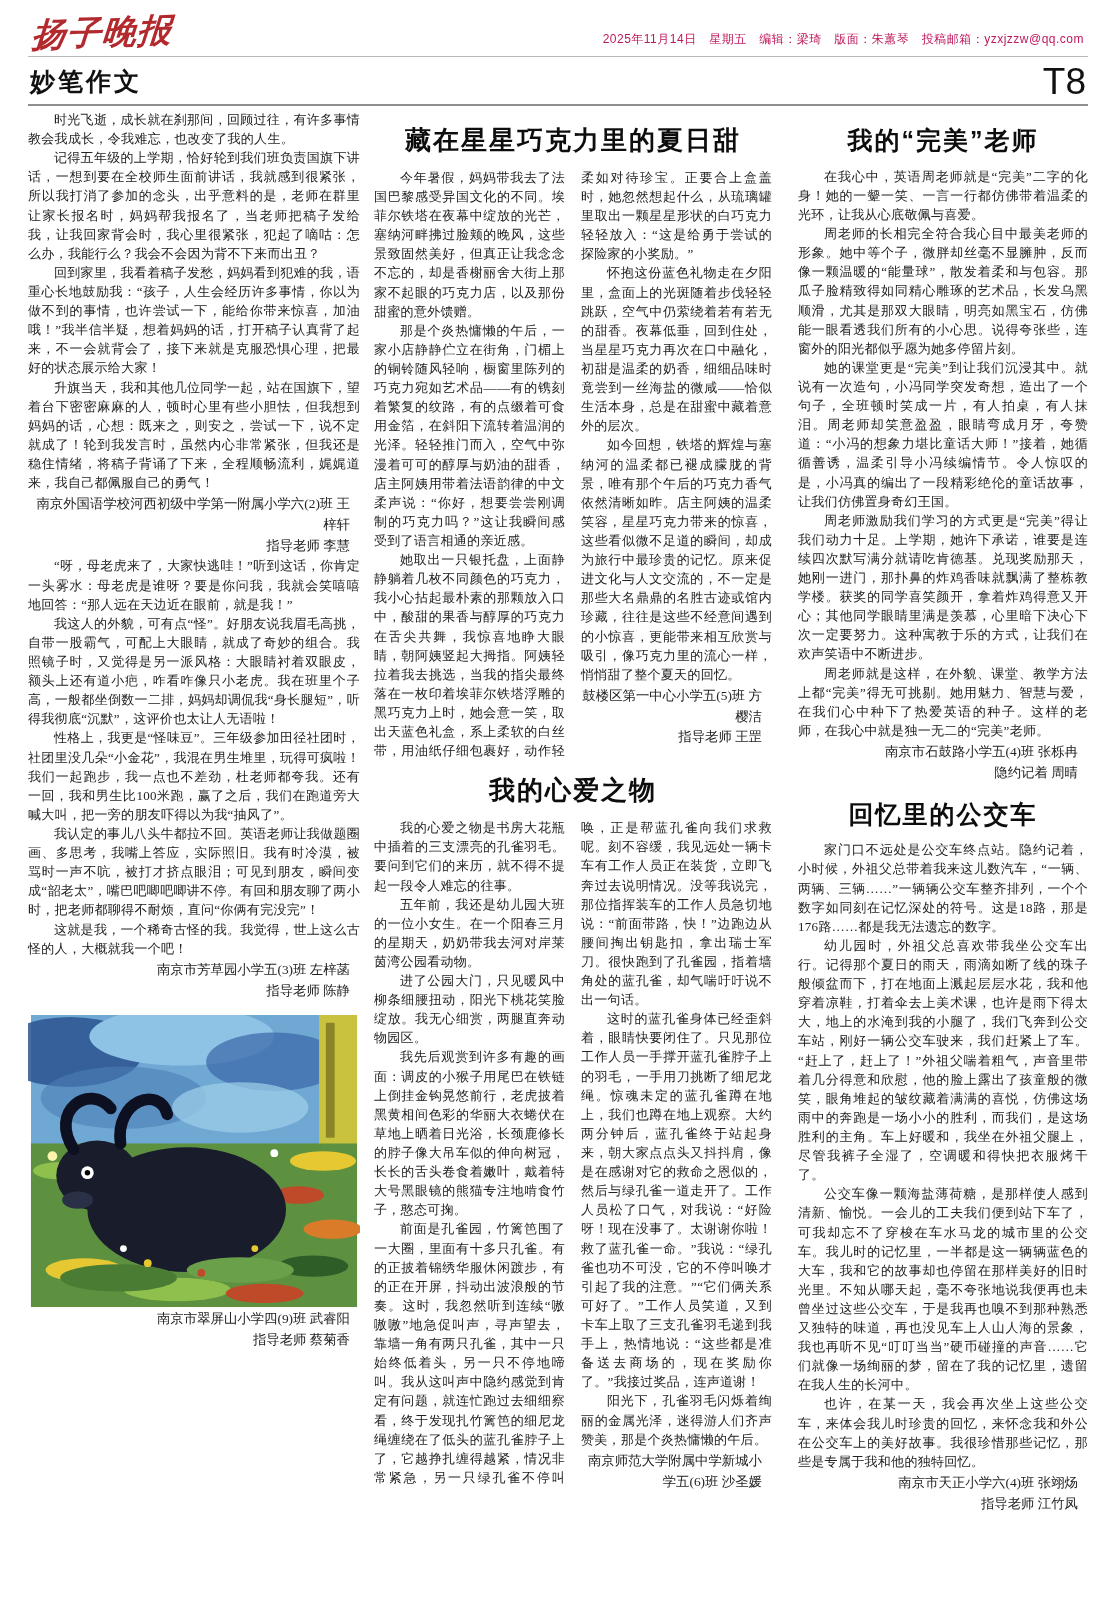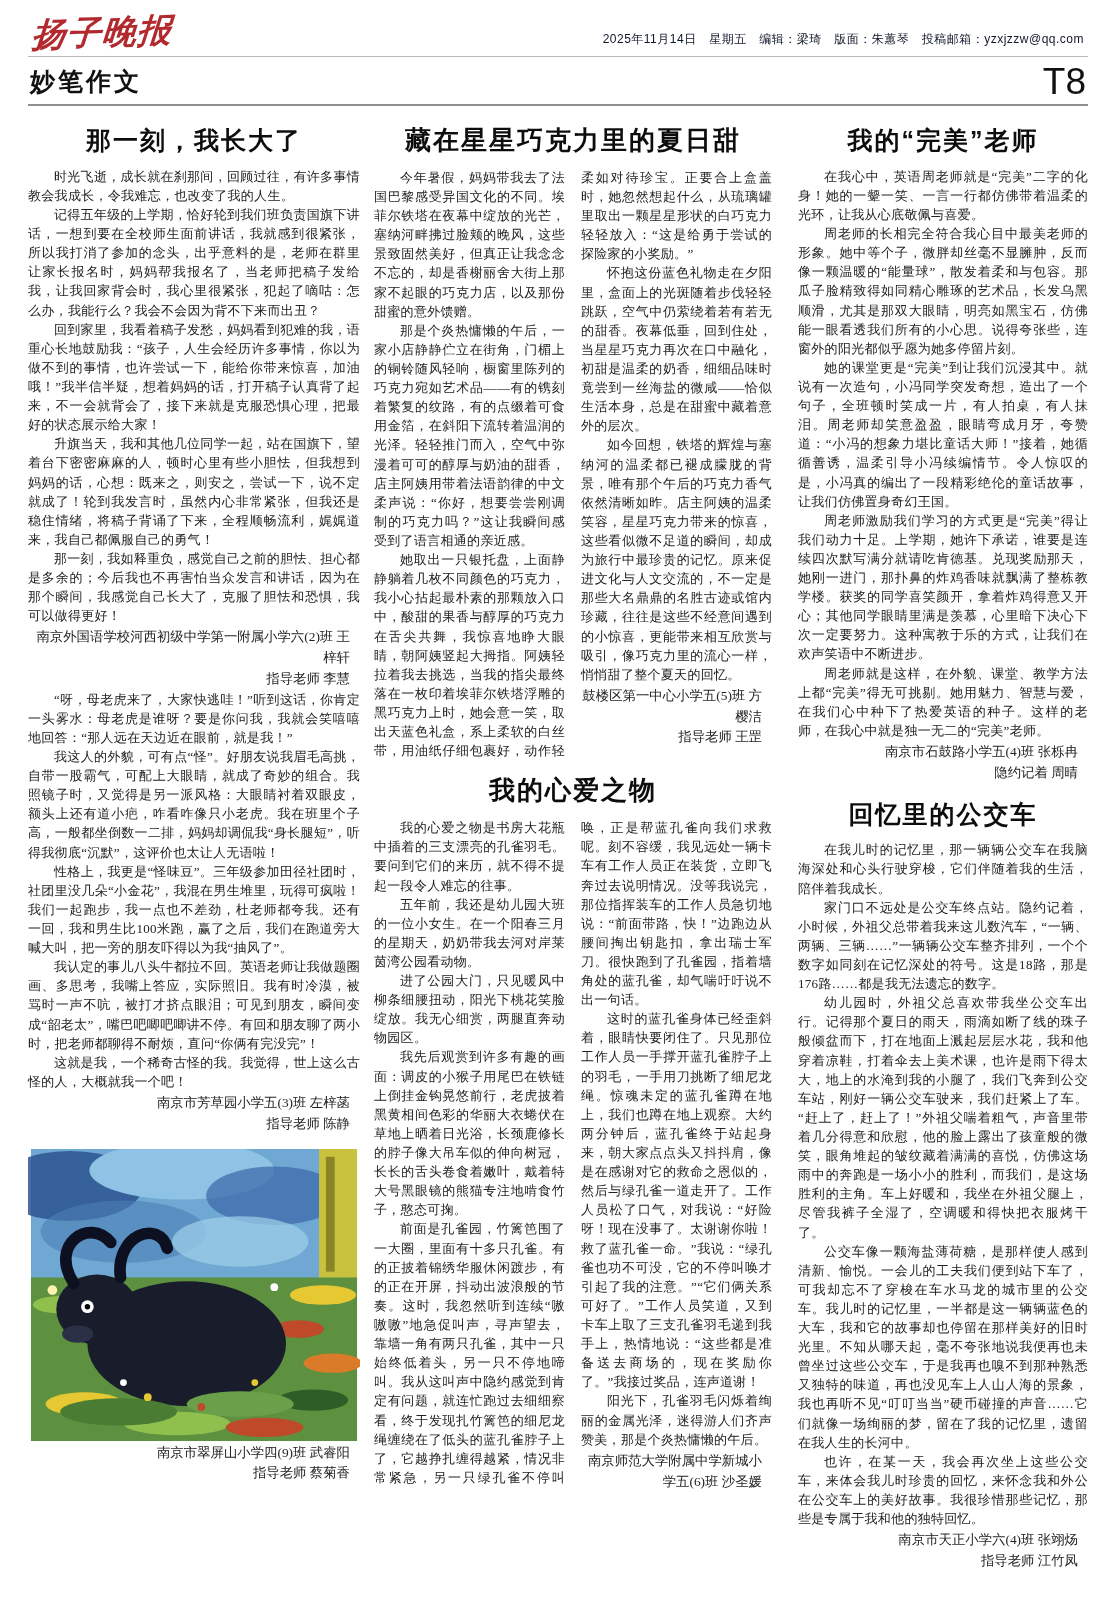--- a/index.html
+++ b/index.html
@@ -9,21 +9,21 @@
     font-family:"Liberation Serif", serif; color:#1c1c1c;
     padding:14px 25px 0 28px; overflow:hidden; position:relative;
   }
   
   .masthead-row { display:flex; align-items:flex-end; justify-content:space-between; padding:2px 4px 6px 4px; border-bottom:1px solid #b9b9b9; }
   .masthead {
     font-family:"Liberation Serif", serif; font-weight:bold; font-style:italic;
     font-size:34px; color:#b2292e; transform:skewX(-6deg) rotate(-2deg);
     letter-spacing:1px; line-height:1;
   }
-  .dateline { font-family:"Liberation Sans", sans-serif; font-size:12px; color:#0f172a; letter-spacing:0.5px; padding-bottom:2px; }
+  .dateline { font-family:"Liberation Sans", sans-serif; font-size:12px; color:#be185d; letter-spacing:0.5px; padding-bottom:2px; }
   .section-row { display:flex; align-items:center; justify-content:space-between; padding:6px 2px 4px 2px; border-bottom:2px solid #8f8f8f;text-align:center; }
   .section-title { font-family:"Liberation Sans", sans-serif; font-weight:bold; font-size:25px; letter-spacing:3px; color:#111; }
   .page-no { font-family:"Liberation Sans", sans-serif; font-size:37px; color:#111; line-height:1; }
   
   .content { display:flex; margin-top:4px; }
   .col { flex:none; }
   .col-left  { width:332px; margin-right:14px; }
   .col-mid   { width:398px; margin-right:26px; }
   .col-right { width:290px; }
   
@@ -58,26 +58,24 @@
       <div class="section-title">妙笔作文</div>
       <div class="page-no">T8</div>
     </div>
   </header>
 
   <div class="content">
 
     <div class="col col-left">
 
       <article>
-        <h2 class="story-title">那一刻，我长大了</h2>
         <p class="para">时光飞逝，成长就在刹那间，回顾过往，有许多事情教会我成长，令我难忘，也改变了我的人生。</p>
         <p class="para">记得五年级的上学期，恰好轮到我们班负责国旗下讲话，一想到要在全校师生面前讲话，我就感到很紧张，所以我打消了参加的念头，出乎意料的是，老师在群里让家长报名时，妈妈帮我报名了，当老师把稿子发给我，让我回家背会时，我心里很紧张，犯起了嘀咕：怎么办，我能行么？我会不会因为背不下来而出丑？</p>
         <p class="para">回到家里，我看着稿子发愁，妈妈看到犯难的我，语重心长地鼓励我：“孩子，人生会经历许多事情，你以为做不到的事情，也许尝试一下，能给你带来惊喜，加油哦！”我半信半疑，想着妈妈的话，打开稿子认真背了起来，不一会就背会了，接下来就是克服恐惧心理，把最好的状态展示给大家！</p>
         <p class="para">升旗当天，我和其他几位同学一起，站在国旗下，望着台下密密麻麻的人，顿时心里有些小胆怯，但我想到妈妈的话，心想：既来之，则安之，尝试一下，说不定就成了！轮到我发言时，虽然内心非常紧张，但我还是稳住情绪，将稿子背诵了下来，全程顺畅流利，娓娓道来，我自己都佩服自己的勇气！</p>
-        <p class="para">那一刻，我如释重负，感觉自己之前的胆怯、担心都是多余的；今后我也不再害怕当众发言和讲话，因为在那个瞬间，我感觉自己长大了，克服了胆怯和恐惧，我可以做得更好！</p>
         <div class="byline">
           <div>南京外国语学校河西初级中学第一附属小学六(2)班 王梓轩</div>
           <div>指导老师 李慧</div>
         </div>
       </article>
 
       <article>
         <p class="para">“呀，母老虎来了，大家快逃哇！”听到这话，你肯定一头雾水：母老虎是谁呀？要是你问我，我就会笑嘻嘻地回答：“那人远在天边近在眼前，就是我！”</p>
         <p class="para">我这人的外貌，可有点“怪”。好朋友说我眉毛高挑，自带一股霸气，可配上大眼睛，就成了奇妙的组合。我照镜子时，又觉得是另一派风格：大眼睛衬着双眼皮，额头上还有道小疤，咋看咋像只小老虎。我在班里个子高，一般都坐倒数一二排，妈妈却调侃我“身长腿短”，听得我彻底“沉默”，这评价也太让人无语啦！</p>
         <p class="para">性格上，我更是“怪味豆”。三年级参加田径社团时，社团里没几朵“小金花”，我混在男生堆里，玩得可疯啦！我们一起跑步，我一点也不差劲，杜老师都夸我。还有一回，我和男生比100米跑，赢了之后，我们在跑道旁大喊大叫，把一旁的朋友吓得以为我“抽风了”。</p>
@@ -179,21 +177,20 @@
         <p class="para">周老师激励我们学习的方式更是“完美”得让我们动力十足。上学期，她许下承诺，谁要是连续四次默写满分就请吃肯德基。兑现奖励那天，她刚一进门，那扑鼻的炸鸡香味就飘满了整栋教学楼。获奖的同学喜笑颜开，拿着炸鸡得意又开心；其他同学眼睛里满是羡慕，心里暗下决心下次一定要努力。这种寓教于乐的方式，让我们在欢声笑语中不断进步。</p>
         <p class="para">周老师就是这样，在外貌、课堂、教学方法上都“完美”得无可挑剔。她用魅力、智慧与爱，在我们心中种下了热爱英语的种子。这样的老师，在我心中就是独一无二的“完美”老师。</p>
         <div class="byline">
           <div>南京市石鼓路小学五(4)班 张栎冉</div>
           <div>隐约记着 周晴</div>
         </div>
       </article>
 
       <article>
         <h2 class="story-title">回忆里的公交车</h2>
-        <p class="para">在我儿时的记忆里，那一辆辆公交车在我脑海深处和心头行驶穿梭，它们伴随着我的生活，陪伴着我成长。</p>
         <p class="para">家门口不远处是公交车终点站。隐约记着，小时候，外祖父总带着我来这儿数汽车，“一辆、两辆、三辆……”一辆辆公交车整齐排列，一个个数字如同刻在记忆深处的符号。这是18路，那是176路……都是我无法遗忘的数字。</p>
         <p class="para">幼儿园时，外祖父总喜欢带我坐公交车出行。记得那个夏日的雨天，雨滴如断了线的珠子般倾盆而下，打在地面上溅起层层水花，我和他穿着凉鞋，打着伞去上美术课，也许是雨下得太大，地上的水淹到我的小腿了，我们飞奔到公交车站，刚好一辆公交车驶来，我们赶紧上了车。“赶上了，赶上了！”外祖父喘着粗气，声音里带着几分得意和欣慰，他的脸上露出了孩童般的微笑，眼角堆起的皱纹藏着满满的喜悦，仿佛这场雨中的奔跑是一场小小的胜利，而我们，是这场胜利的主角。车上好暖和，我坐在外祖父腿上，尽管我裤子全湿了，空调暖和得快把衣服烤干了。</p>
         <p class="para">公交车像一颗海盐薄荷糖，是那样使人感到清新、愉悦。一会儿的工夫我们便到站下车了，可我却忘不了穿梭在车水马龙的城市里的公交车。我儿时的记忆里，一半都是这一辆辆蓝色的大车，我和它的故事却也停留在那样美好的旧时光里。不知从哪天起，毫不夸张地说我便再也未曾坐过这些公交车，于是我再也嗅不到那种熟悉又独特的味道，再也没见车上人山人海的景象，我也再听不见“叮叮当当”硬币碰撞的声音……它们就像一场绚丽的梦，留在了我的记忆里，遗留在我人生的长河中。</p>
         <p class="para">也许，在某一天，我会再次坐上这些公交车，来体会我儿时珍贵的回忆，来怀念我和外公在公交车上的美好故事。我很珍惜那些记忆，那些是专属于我和他的独特回忆。</p>
         <div class="byline">
           <div>南京市天正小学六(4)班 张翊炀</div>
           <div>指导老师 江竹凤</div>
         </div>
       </article>
     </div>

